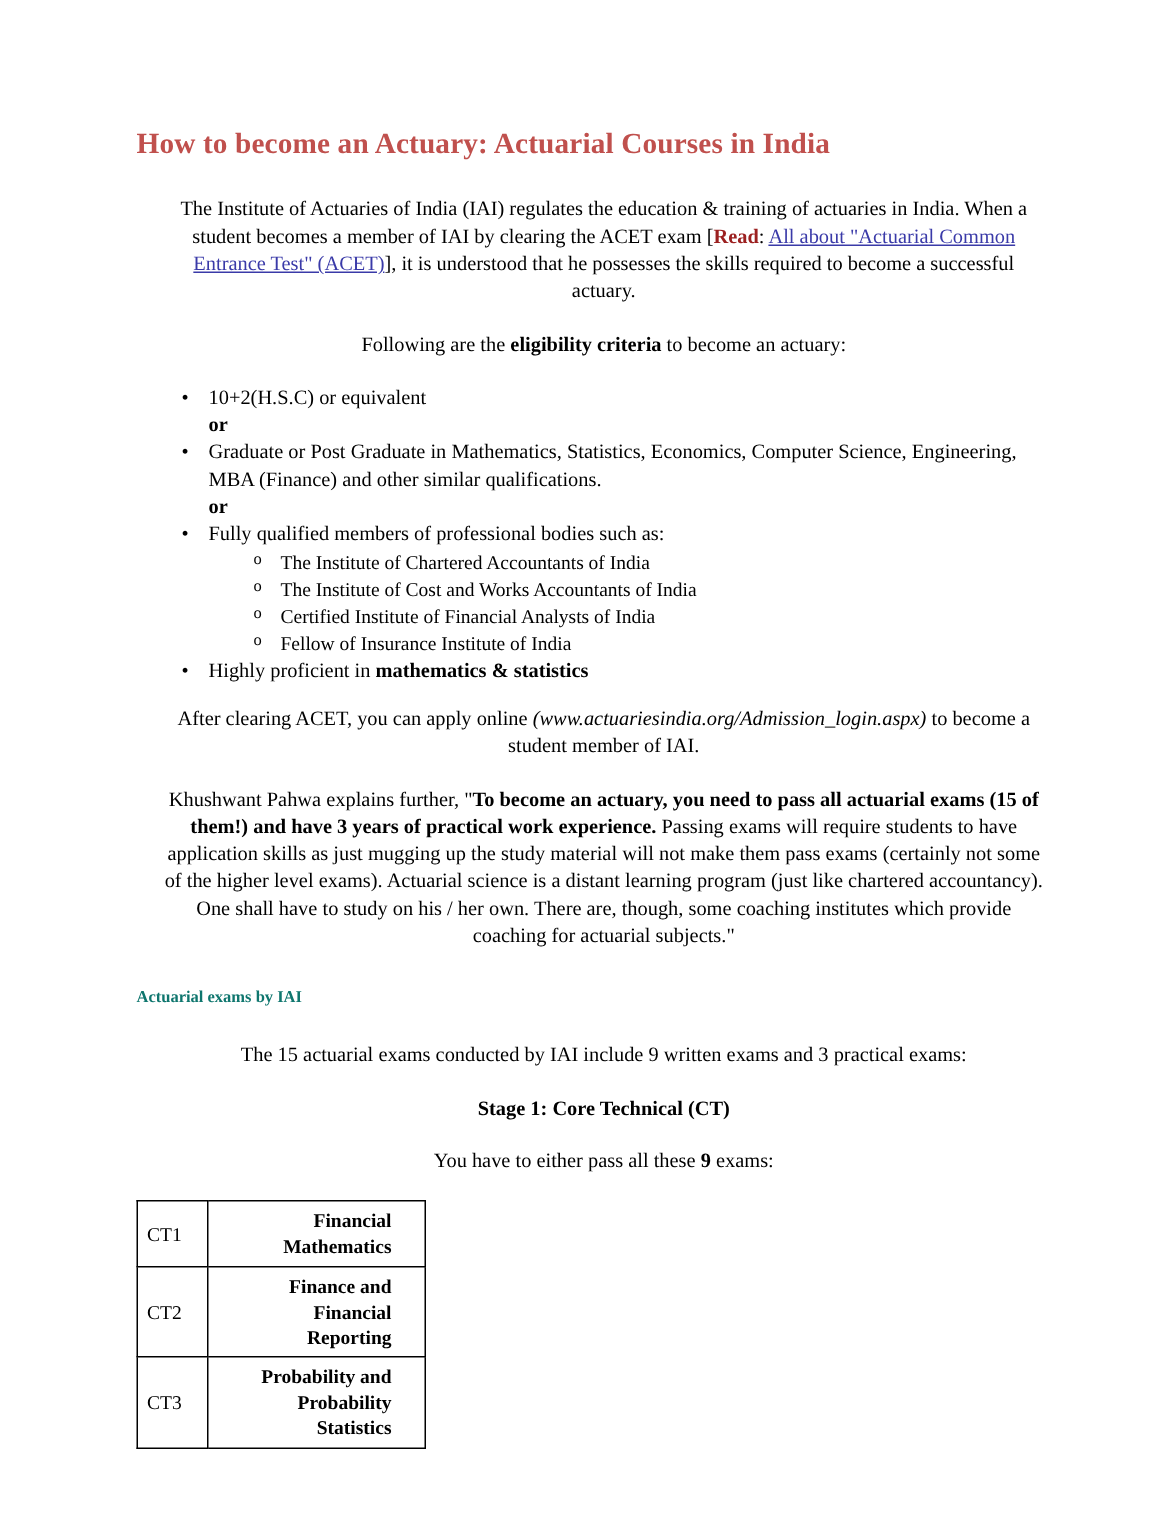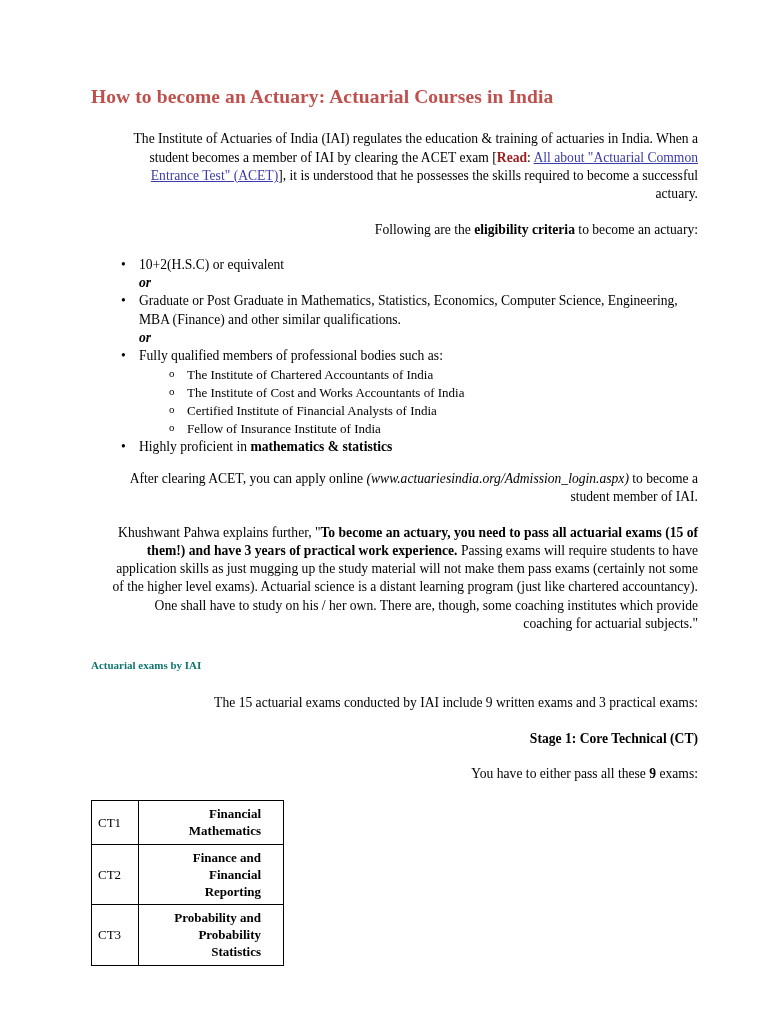--- a/index.html
+++ b/index.html
@@ -33,21 +33,21 @@
     font-size: 11px;
     font-weight: bold;
     color: #0f766e;
     margin: 26px 0 0 0;
     line-height: 1.2;
   }
   p.para {
     font-size: 13.6px;
     line-height: 1.345;
     margin: 0 0 17px 16px;
-    text-align: right;
+    text-align: center;
   }
   p.tight {
     margin-bottom: 0;
   }
   .spacer-22 { height: 22px; }
   b, strong { font-weight: bold; }
   i, em { font-style: italic; }
   a.doclink {
     color: #3A3AA8;
     text-decoration: underline;
@@ -72,21 +72,20 @@
     position: absolute;
     left: 30px;
     top: 0;
     font-size: 13.6px;
     line-height: 1.345;
   }
   .or-line {
     font-weight: bold;
     font-size: 13.6px;
     line-height: 1.345;
-    font-style: italic;
   }
   ul.lvl2 {
     list-style: none;
     margin: 0;
     padding: 0;
   }
   ul.lvl2 > li {
     position: relative;
     padding-left: 48px;
     font-size: 13.0px;

